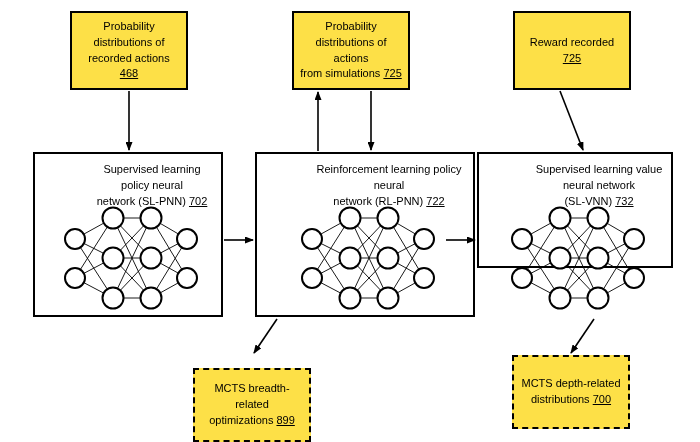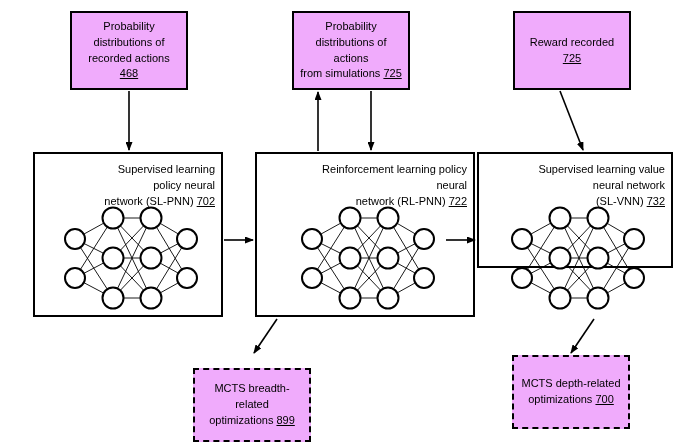--- a/index.html
+++ b/index.html
@@ -15,21 +15,21 @@
     position: relative;
     width: 700px;
     height: 442px;
     background: #ffffff;
     overflow: hidden;
   }
   .box {
     position: absolute;
     box-sizing: border-box;
     border: 2px solid #000000;
-    background: #f0abfc;
+    background: #fde047;
     display: flex;
     align-items: center;
     justify-content: center;
   }
   .box.dashed {
     border: 2px dashed #000000;
   }
   .box-label {
     text-align: center;
     font-size: 11px;
@@ -41,21 +41,21 @@
     position: absolute;
     box-sizing: border-box;
     border: 2px solid #000000;
     background: #ffffff;
   }
   .nn-title {
     position: absolute;
     left: 0;
     right: 0;
     top: 8px;
-    text-align: right;
+    text-align: center;
     font-size: 11px;
     line-height: 1.45;
     padding: 0 6px;
     white-space: pre-line;
     margin-left: 48px;
   }
   .nn-graphic {
     position: absolute;
     left: 50%;
     transform: translateX(-50%);
@@ -226,21 +226,21 @@
     </div>
   </div>
 
   <div class="box dashed" style="left:193px; top:368px; width:118px; height:74px;">
     <div class="box-label"><span>MCTS breadth-related
 optimizations </span><span class="ref">899</span></div>
   </div>
 
   <div class="box dashed" style="left:512px; top:355px; width:118px; height:74px;">
     <div class="box-label"><span>MCTS depth-related
-optimizations </span><span class="ref">700</span></div>
+distributions </span><span class="ref">700</span></div>
   </div>
 
   <svg class="overlay" viewBox="0 0 700 442">
     <defs>
       <marker id="arrowhead" markerWidth="9" markerHeight="7" refX="8" refY="3.5" orient="auto" markerUnits="userSpaceOnUse">
         <polygon points="0 0, 9 3.5, 0 7" fill="#000"></polygon>
       </marker>
     </defs>
 
     <line x1="129" y1="91" x2="129" y2="150" stroke="#000" stroke-width="1.6" marker-end="url(#arrowhead)"></line>

